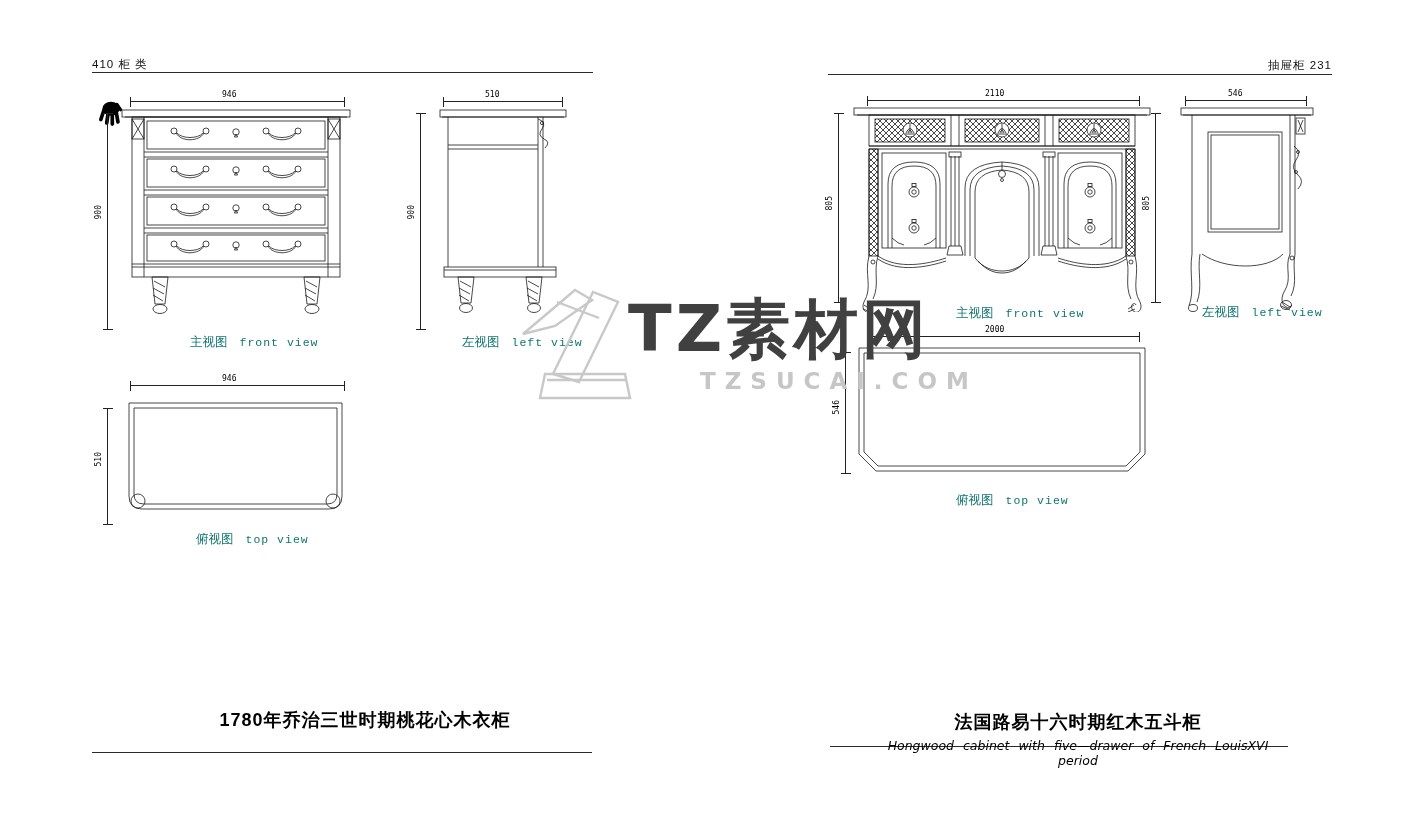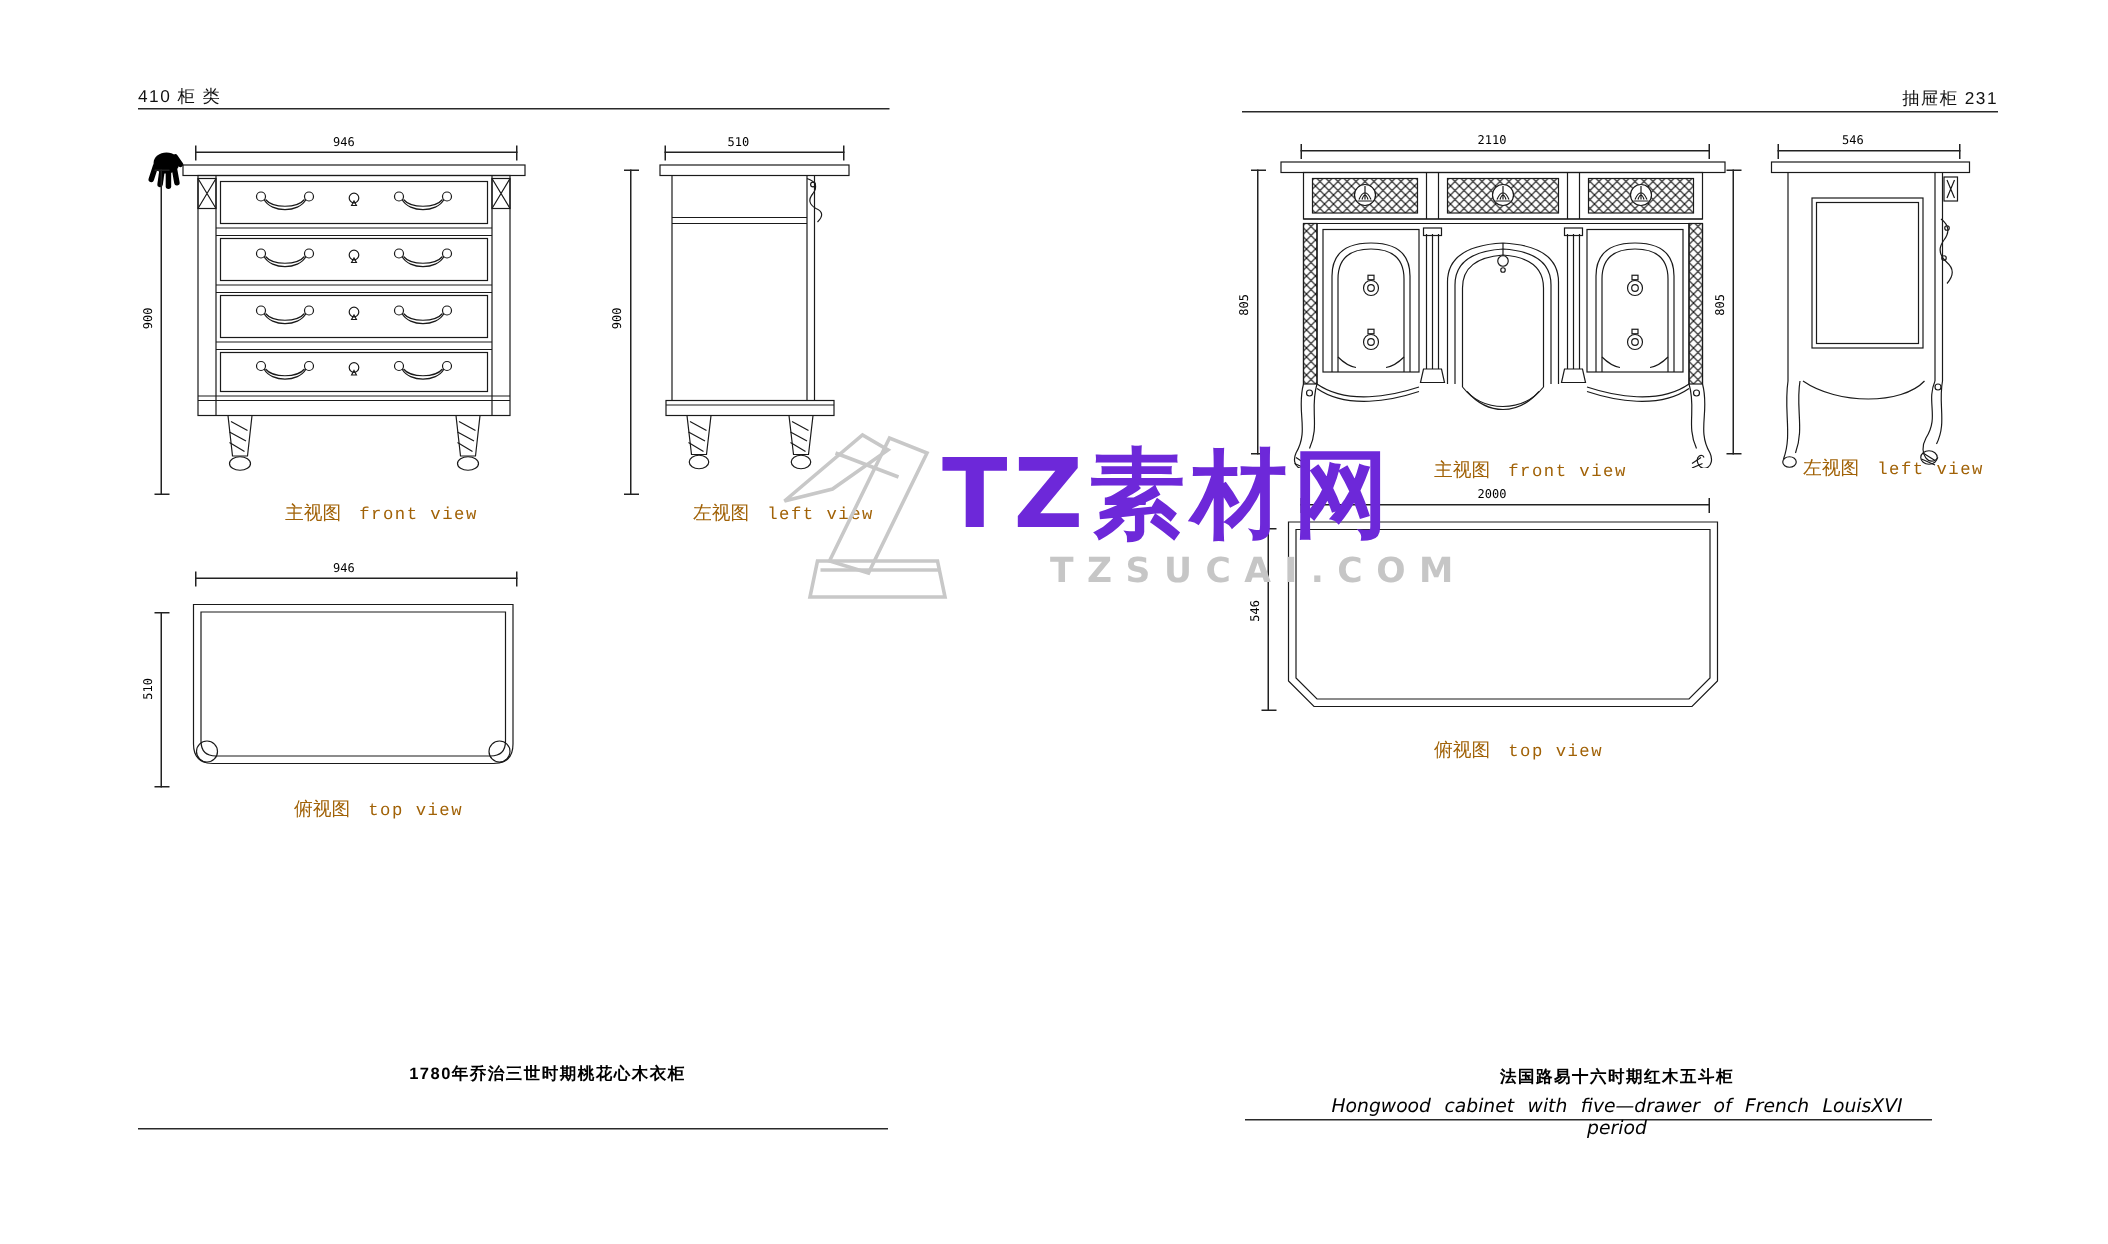--- a/index.html
+++ b/index.html
@@ -14,27 +14,27 @@
   svg.draw .wh{fill:#fff;}
   .dimh{position:absolute;height:0;border-top:1px solid #222;}
   .dimh::before,.dimh::after{content:"";position:absolute;top:-5px;width:1px;height:10px;background:#222;}
   .dimh::before{left:0;} .dimh::after{right:0;}
   .dimv{position:absolute;width:0;border-left:1px solid #222;}
   .dimv::before,.dimv::after{content:"";position:absolute;left:-5px;height:1px;width:10px;background:#222;}
   .dimv::before{top:0;} .dimv::after{bottom:0;}
   .diml{position:absolute;font:8px "DejaVu Sans Mono",monospace;color:#000;text-align:left;}
   .dimlv{position:absolute;font:8px "DejaVu Sans Mono",monospace;color:#000;
          writing-mode:vertical-rl;transform:rotate(180deg);}
-  .viewlabel{position:absolute;display:flex;gap:12px;align-items:baseline;font-size:12.5px;color:#a16207;}
+  .viewlabel{position:absolute;display:flex;gap:12px;align-items:baseline;font-size:12.5px;color:#0f766e;}
   .viewlabel .en{font-family:"Liberation Mono",monospace;font-size:11.5px;letter-spacing:1px;}
   .caption{position:absolute;text-align:center;}
-  .cap-cn{font-size:11px;font-weight:700;letter-spacing:1px;}
+  .cap-cn{font-size:18px;font-weight:700;letter-spacing:1px;}
   .cap-en-mono{font-size:12px;font-family:"Liberation Mono",monospace;margin-top:4px;}
   .cap-en-soft{font-size:12.5px;font-family:"DejaVu Sans",sans-serif;font-style:italic;word-spacing:5px;margin-top:4px;}
-  .wm-brand{position:absolute;font-size:64px;font-weight:700;color:#6d28d9;letter-spacing:4px;
+  .wm-brand{position:absolute;font-size:64px;font-weight:700;color:#404040;letter-spacing:4px;
             font-family:"DejaVu Sans",sans-serif;}
   .wm-site{position:absolute;font-size:23px;font-weight:700;color:#c6c6c6;letter-spacing:9px;
            font-family:"DejaVu Sans",sans-serif;}
 </style>
 </head>
 <body>
 
 <div id="page">
 
   <div class="header" style="left:92px;top:57px;">410 柜 类</div>

